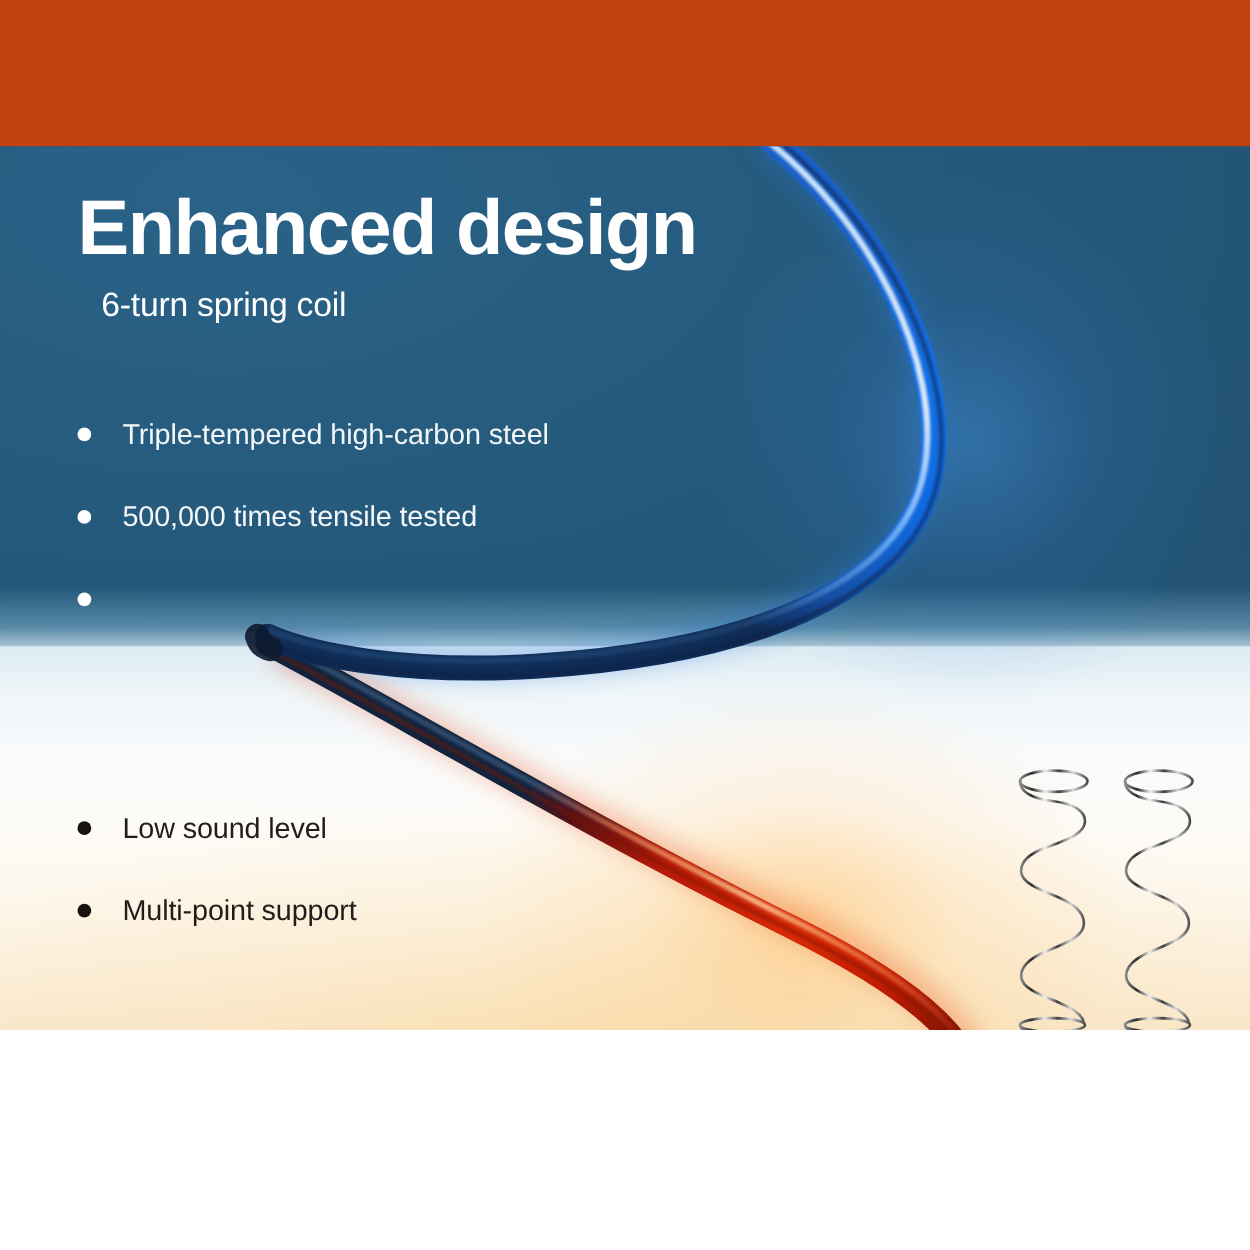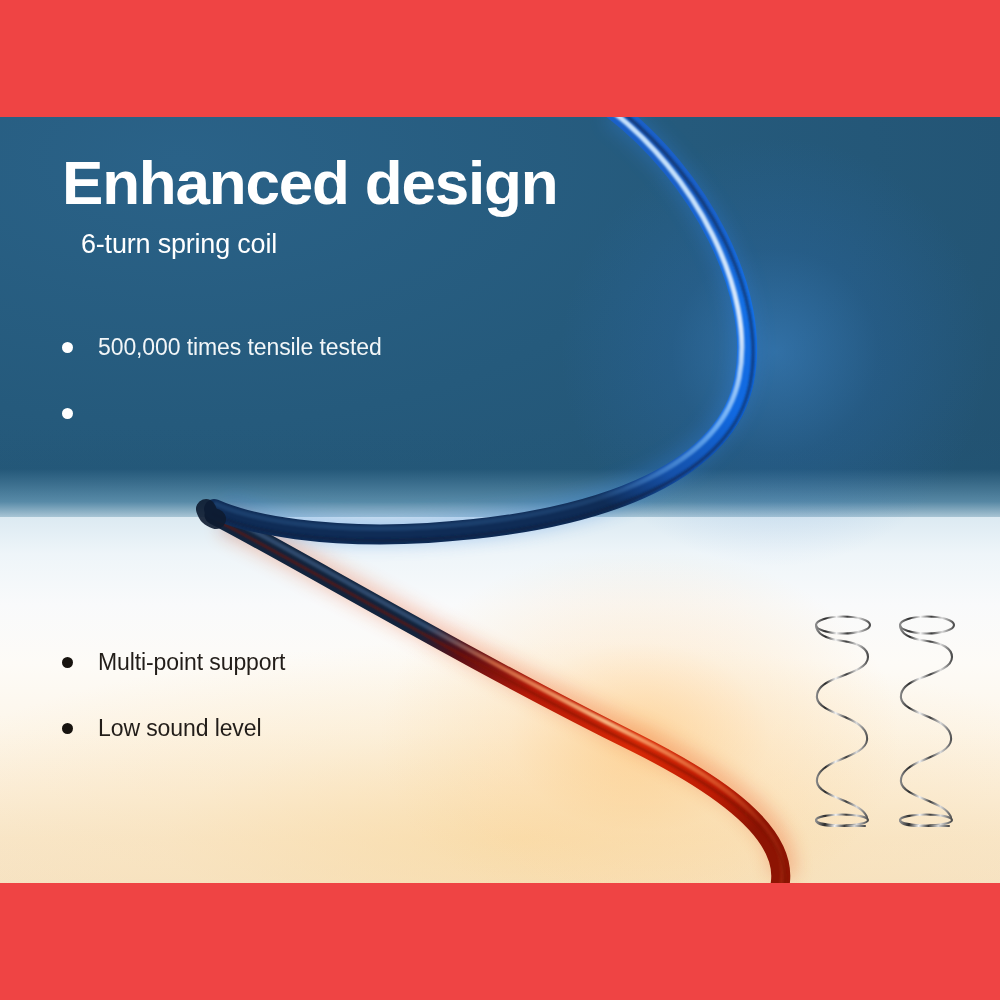--- a/index.html
+++ b/index.html
@@ -11,22 +11,22 @@
   body {
     width: 1000px;
     height: 1000px;
     font-family: "Liberation Sans", sans-serif;
     overflow: hidden;
   }
 
   #stage {
     position: relative;
     width: 1000px;
-    height: 1000px;
-    background: #ef4444;
+    height: 824px;
+    background: #c2410c;
     overflow: hidden;
   }
 
   
   .content-band {
     position: absolute;
     left: 0;
     top: 117px;
     width: 1000px;
     height: 766px;
@@ -257,35 +257,39 @@
 
       <path d="M 206,392 C 208,398 210,400 216,402" fill="none" stroke="#0d1b30" stroke-width="20" stroke-linecap="round" opacity="0.9"></path>
     </svg>
 
     <div class="headline">Enhanced design</div>
     <div class="subhead">6-turn spring coil</div>
 
     <ul class="bullet-list top">
       <li class="bullet-row">
         <span class="bullet-dot"></span>
+        <span class="bullet-text">Triple-tempered high-carbon steel</span>
+      </li>
+      <li class="bullet-row">
+        <span class="bullet-dot"></span>
         <span class="bullet-text">500,000 times tensile tested</span>
       </li>
       <li class="bullet-row">
         <span class="bullet-dot"></span>
       </li>
     </ul>
 
     <ul class="bullet-list bottom">
       <li class="bullet-row">
         <span class="bullet-dot"></span>
+        <span class="bullet-text">Low sound level</span>
+      </li>
+      <li class="bullet-row">
+        <span class="bullet-dot"></span>
         <span class="bullet-text">Multi-point support</span>
-      </li>
-      <li class="bullet-row">
-        <span class="bullet-dot"></span>
-        <span class="bullet-text">Low sound level</span>
       </li>
     </ul>
 
     <svg class="springs" viewBox="0 0 165 230">
       <defs>
         <linearGradient id="wireGrad" x1="0" y1="0" x2="1" y2="0">
           <stop offset="0%" stop-color="#8d8d8d"></stop>
           <stop offset="18%" stop-color="#2b2b2b"></stop>
           <stop offset="38%" stop-color="#f2f2f2"></stop>
           <stop offset="58%" stop-color="#3d3d3d"></stop>

